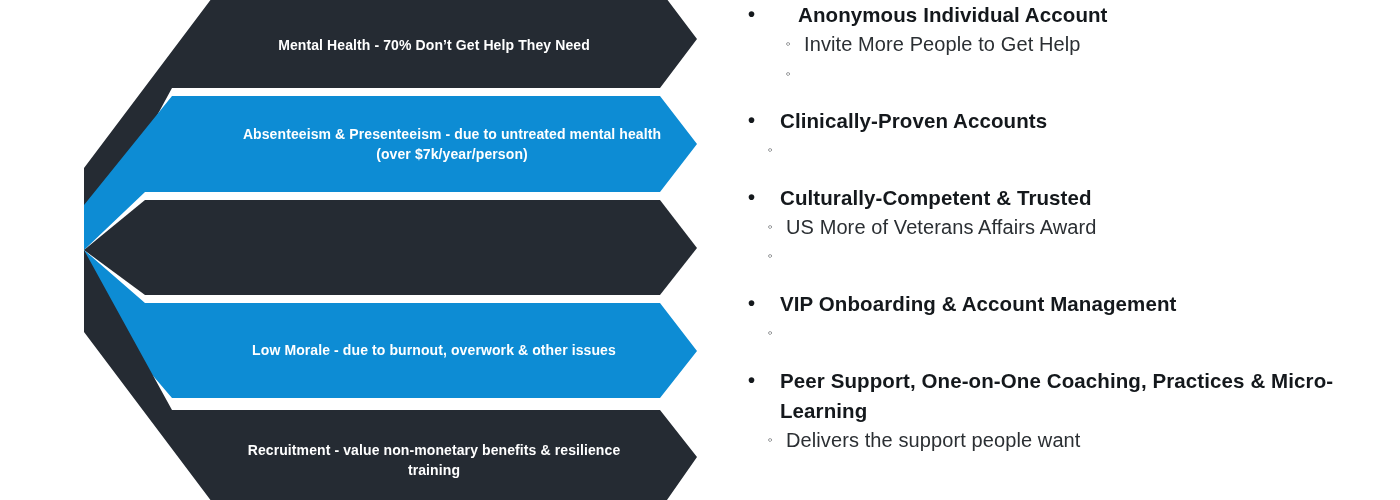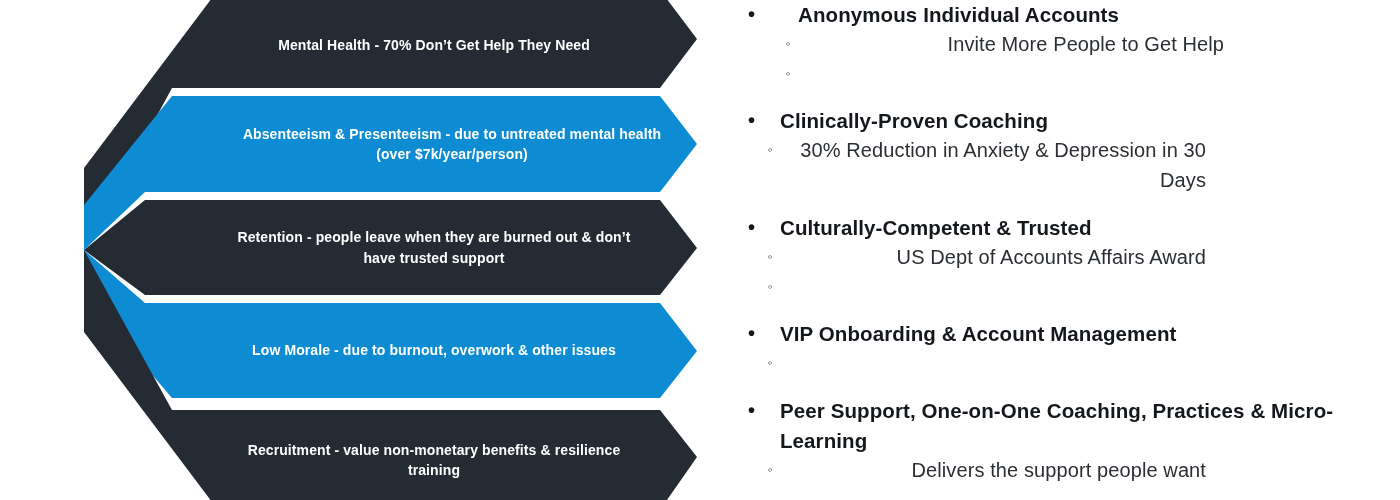--- a/index.html
+++ b/index.html
@@ -101,21 +101,20 @@
     width: 38px;
     padding-left: 20px;
     box-sizing: border-box;
     font-size: 13px;
     line-height: 2.2;
     color: #2b2f33;
   }
   .lvl2 .txt {
     flex: 1 1 auto;
     max-width: 420px;
-    text-align: right;
   }
 
   
   .grp.first .lvl1 .dot { width: 50px; }
   .grp.first .lvl2 .ring { padding-left: 38px; width: 56px; }
 
   .gap { height: 18px; }
 </style>
 </head>
 <body>
@@ -137,72 +136,68 @@
     </svg>
 
     <div class="chev-label" style="left:214px; top:2px; width:440px; height:86px;">
       <span>Mental Health - 70% Don’t Get Help They Need</span>
     </div>
 
     <div class="chev-label" style="left:232px; top:96px; width:440px; height:96px;">
       <span>Absenteeism &amp; Presenteeism - due to untreated mental health (over $7k/year/person)</span>
     </div>
 
-    <div class="chev-label" style="left:214px; top:200px; width:440px; height:95px;">
-      <span>Retention - people leave when they are burned out &amp; don’t have trusted support</span>
-    </div>
 
     <div class="chev-label" style="left:214px; top:303px; width:440px; height:95px;text-align:center;">
       <span>Low Morale - due to burnout, overwork &amp; other issues</span>
     </div>
 
     <div class="chev-label" style="left:214px; top:417px; width:440px; height:86px;">
       <span>Recruitment - value non-monetary benefits &amp; resilience training</span>
     </div>
   </div>
 
   <div id="bullets">
 
     <div class="grp first">
       <div class="lvl1">
         <span class="dot">•</span>
-        <span class="txt">Anonymous Individual Accounts</span>
+        <span class="txt">Anonymous Individual Account</span>
       </div>
       <div class="lvl2">
         <span class="ring">◦</span>
         <span class="txt"> Invite More People to Get Help</span>
       </div>
       <div class="lvl2">
         <span class="ring">◦</span>
       </div>
     </div>
 
     <div class="gap"></div>
 
     <div class="grp">
       <div class="lvl1">
         <span class="dot">•</span>
-        <span class="txt">Clinically-Proven Coaching</span>
-      </div>
-      <div class="lvl2">
-        <span class="ring">◦</span>
-        <span class="txt">30% Reduction in Anxiety &amp; Depression in 30 Days</span>
+        <span class="txt">Clinically-Proven Accounts</span>
+      </div>
+      <div class="lvl2">
+        <span class="ring">◦</span>
       </div>
     </div>
 
     <div class="gap"></div>
 
     <div class="grp">
       <div class="lvl1">
         <span class="dot">•</span>
         <span class="txt">Culturally-Competent &amp; Trusted</span>
       </div>
       <div class="lvl2">
         <span class="ring">◦</span>
-        <span class="txt">US Dept of Accounts Affairs Award</span>
+        <span class="txt">US More of Veterans Affairs Award</span>
       </div>
       <div class="lvl2">
         <span class="ring">◦</span>
       </div>
     </div>
 
     <div class="gap"></div>
 
     <div class="grp">
       <div class="lvl1">

